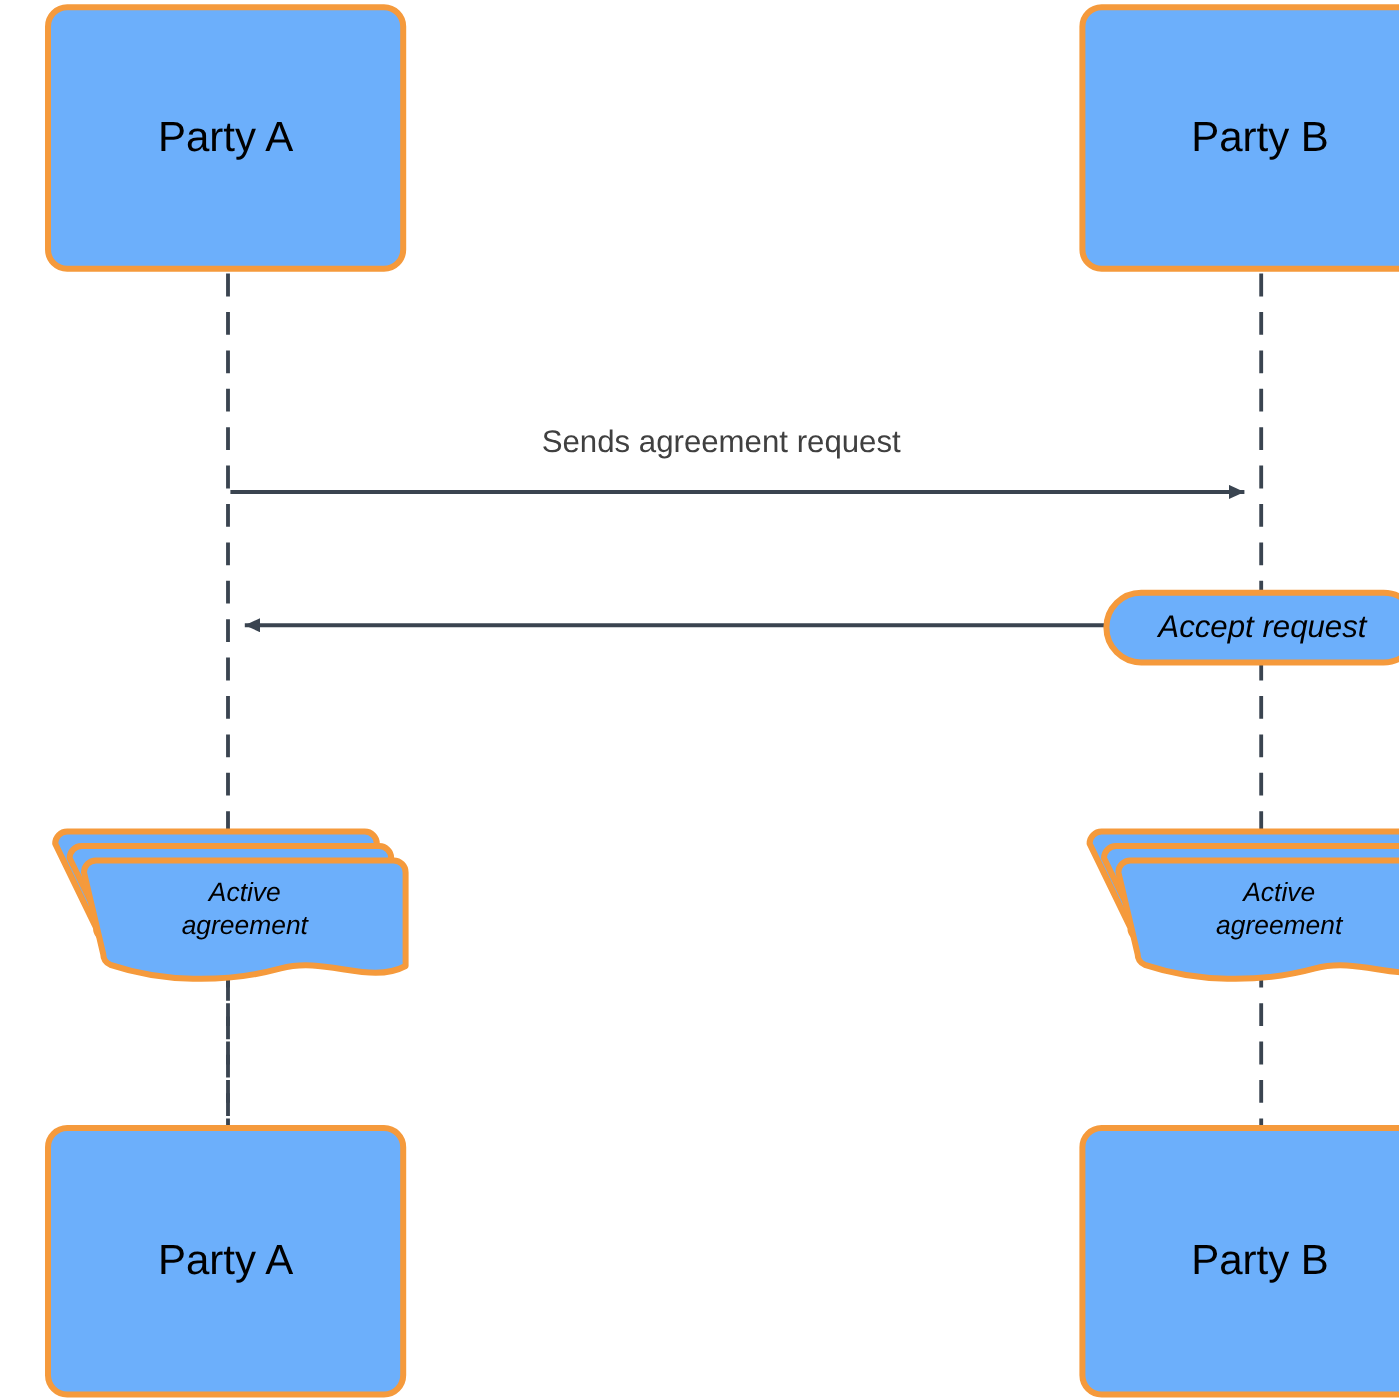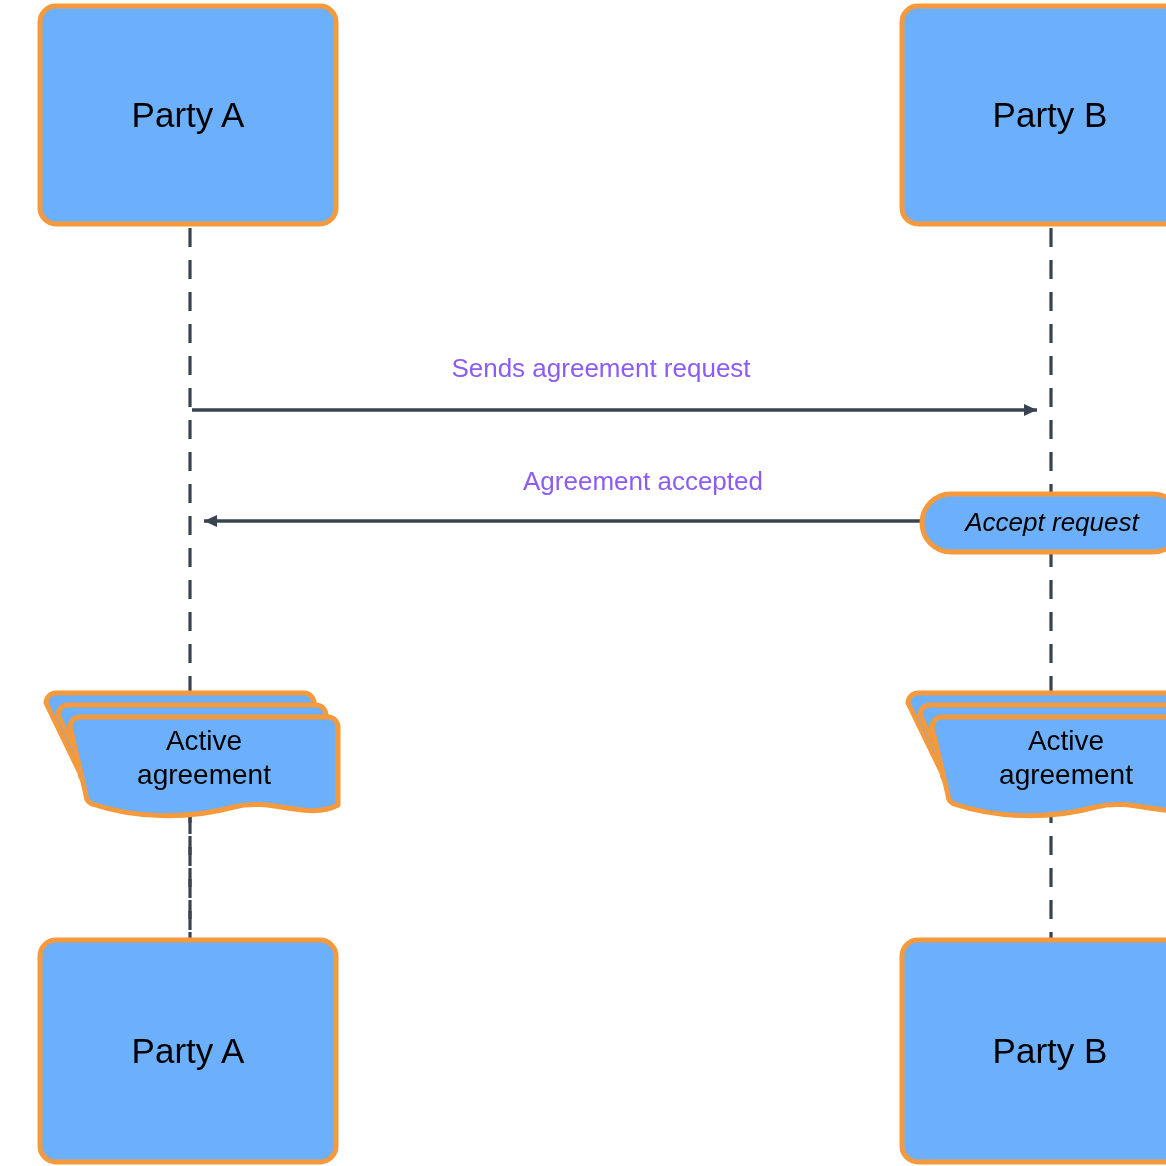--- a/index.html
+++ b/index.html
@@ -36,26 +36,27 @@
     justify-content: center;
   }
   .party-label {
     font-size: 35px;
   }
   .pill-label {
     font-size: 26px;
     font-style: italic;
   }
   .doc-label {
-    font-size: 28px;
+    font-size: 22px;
+    font-style: italic;
   }
   .edge-label {
     position: absolute;
     font-size: 26px;
-    color: #8b5cf6;
+    color: #404040;
     text-align: center;
     white-space: nowrap;
     transform: translate(-50%, 0);
   }
 </style>
 </head>
 <body>
 
 <div id="canvas">
 
@@ -149,21 +150,20 @@
     <rect x="4" y="940" width="296" height="222" rx="16" ry="16" fill="#6CAFFB" stroke="#F59A3C" stroke-width="5"></rect>
     <rect x="866" y="940" width="296" height="222" rx="16" ry="16" fill="#6CAFFB" stroke="#F59A3C" stroke-width="5"></rect>
   </svg>
 
   <div class="node-label party-label" style="left:4px; top:6px; width:296px; height:218px;">Party A</div>
 
   <div class="node-label party-label" style="left:866px; top:6px; width:296px; height:218px;">Party B</div>
 
   <div class="edge-label" style="left:565px; top:353px;">Sends agreement request</div>
 
-  <div class="edge-label" style="left:607px; top:466px;">Agreement accepted</div>
 
   <div class="node-label pill-label" style="left:886px; top:494px; width:260px; height:58px;">Accept request</div>
 
   <div class="node-label doc-label" style="left:34px; top:721px; width:268px; height:74px;">Active
 agreement</div>
 
   <div class="node-label doc-label" style="left:896px; top:721px; width:268px; height:74px;">Active
 agreement</div>
 
   <div class="node-label party-label" style="left:4px; top:940px; width:296px; height:222px;">Party A</div>

